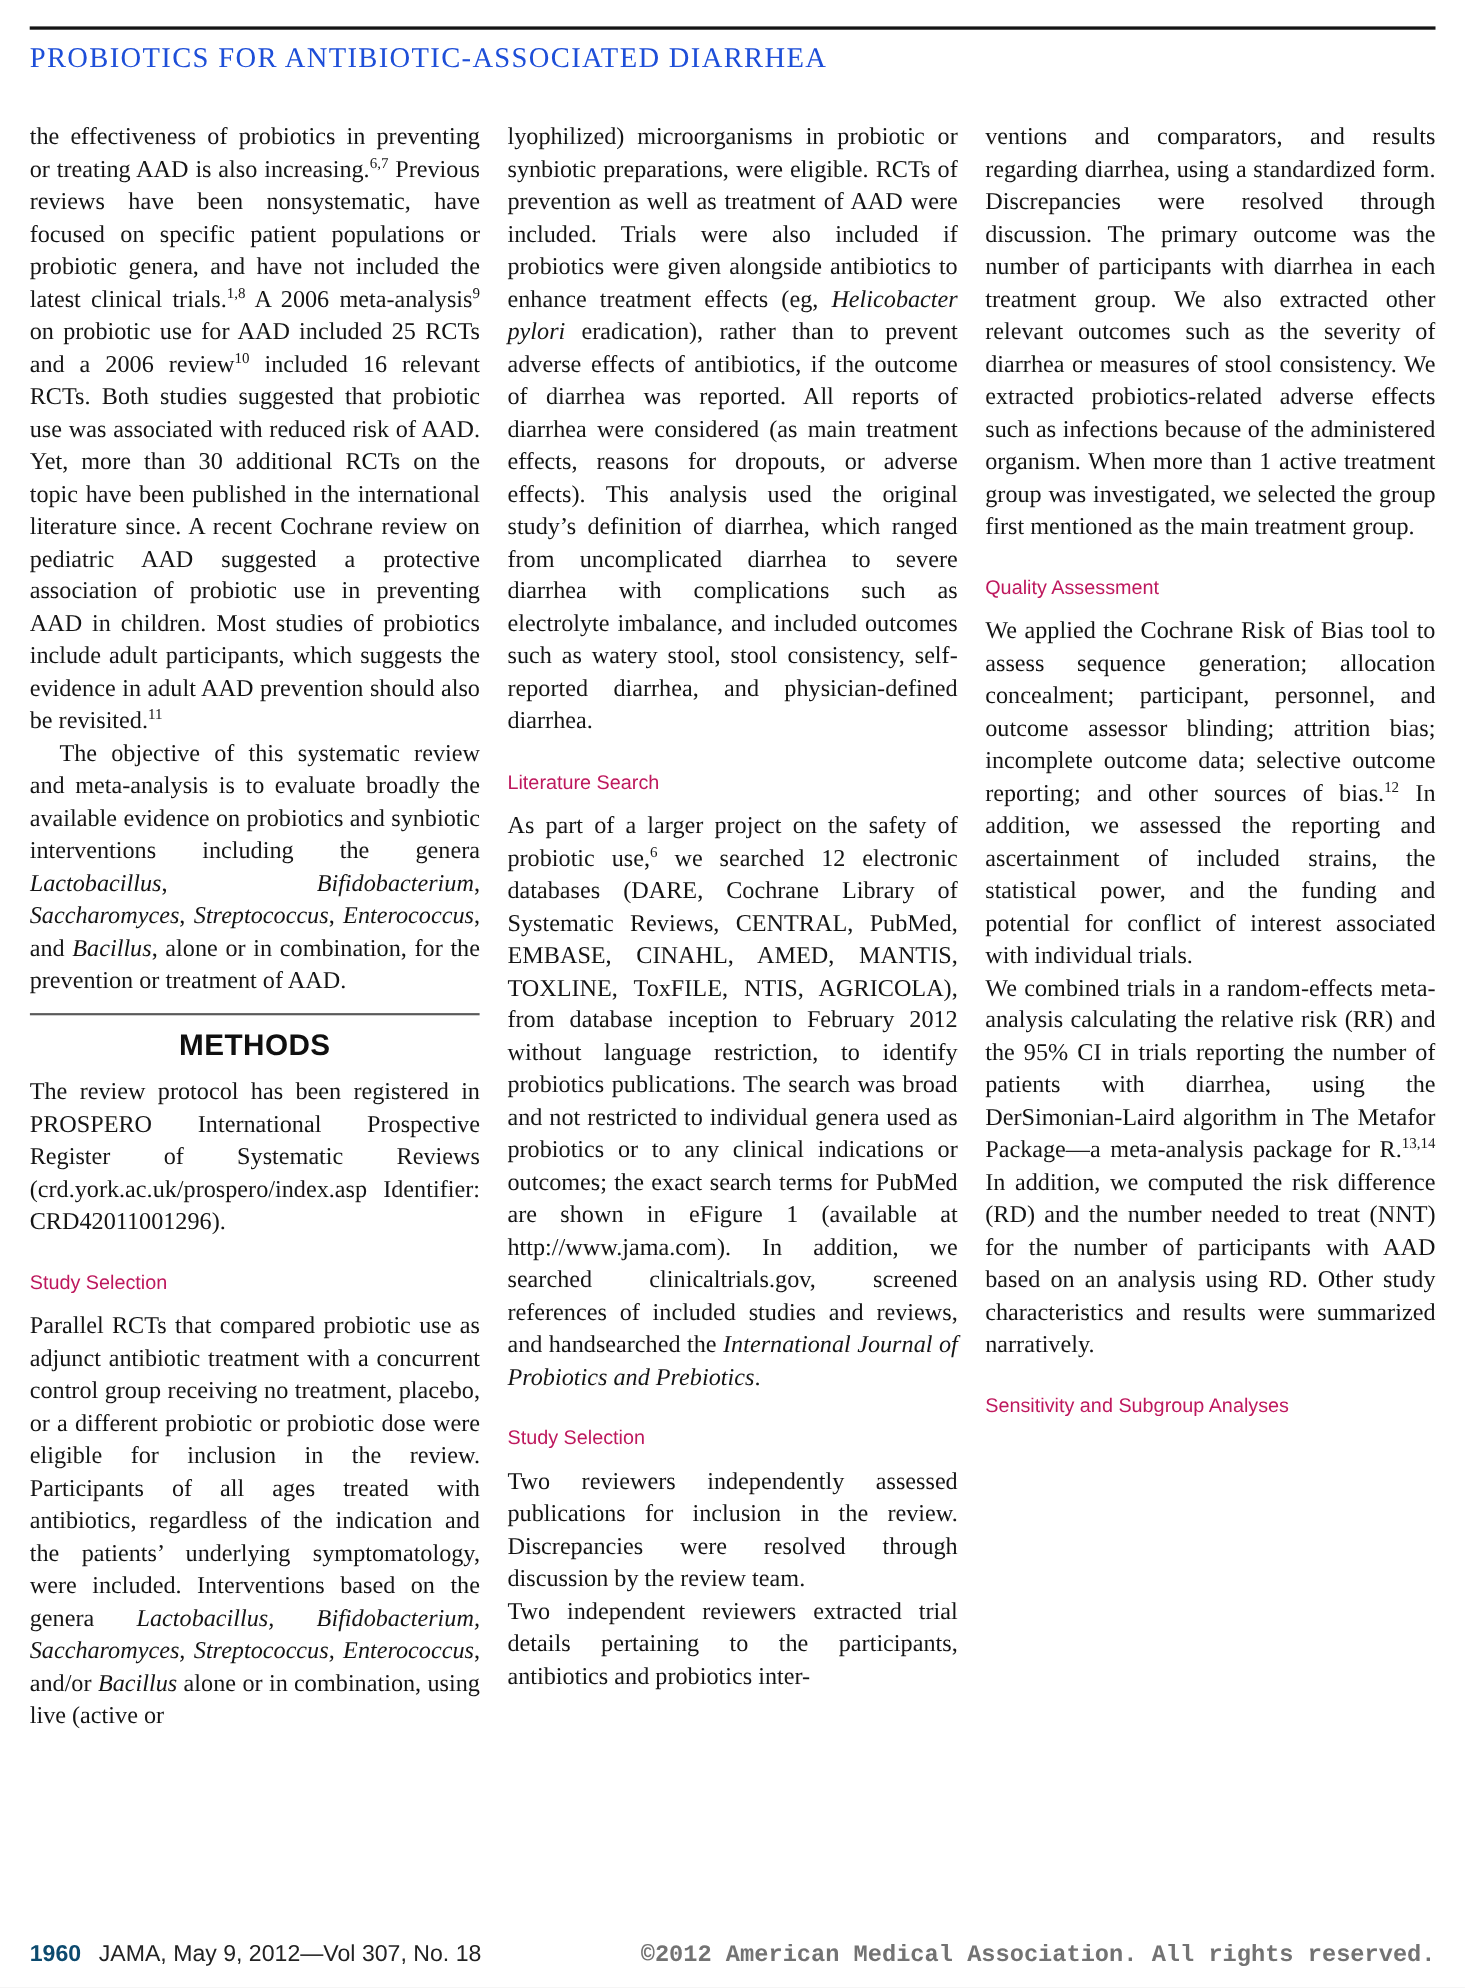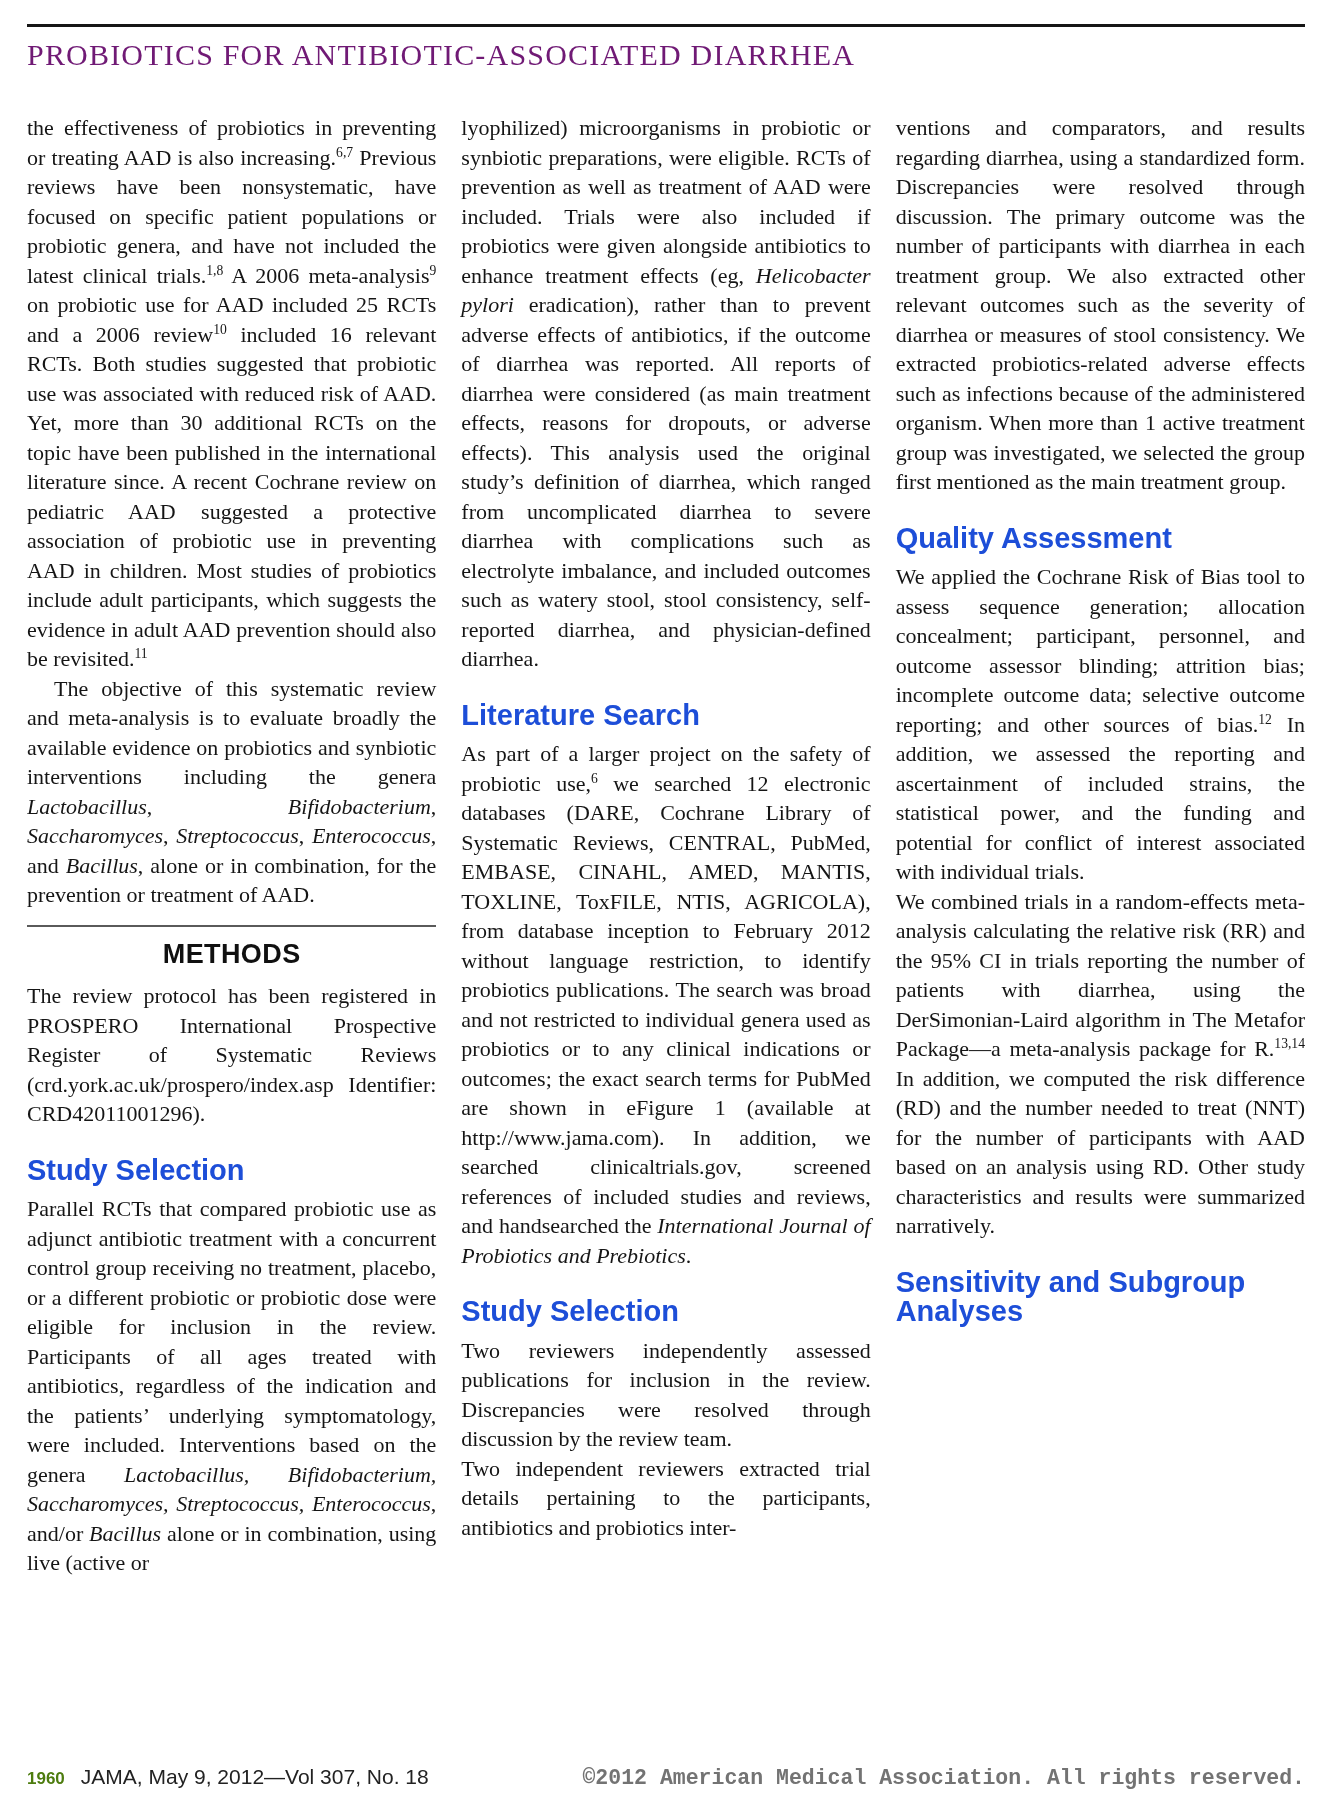--- a/index.html
+++ b/index.html
@@ -10,24 +10,24 @@
     background: #ffffff;
     color: #141414;
     margin: 0 auto;
     overflow: hidden;
     box-sizing: border-box;
   }
   .page-inner { position: absolute; left: 27px; right: 27px; top: 0; }
   .top-rule { margin-top: 24px; border-top: 3px solid #151515; height: 0; }
   .running-head {
     font-family: "Liberation Serif", serif;
-    font-size: 30px;
+    font-size: 26px;
     letter-spacing: 1.2px;
     margin-top: 11px;
-    color: #701a75;
+    color: #1d4ed8;
     white-space: nowrap;
   }
   .columns {
     display: flex;
     gap: 25px;
     margin-top: 41px;
     height: 1645px;
     overflow: hidden;
   }
   .col {
@@ -46,39 +46,39 @@
     font-family: "Liberation Sans", sans-serif;
     font-weight: 700;
     font-size: 27px;
     letter-spacing: 0.4px;
     margin: 13px 0 12px 0;
     text-align: center;
     color: #101010;
   }
   .h2 {
     font-family: "Liberation Sans", sans-serif;
-    font-weight: 700;
-    font-size: 29px;
+    font-weight: 400;
+    font-size: 18px;
     margin: 27px 0 9px 0;
     text-align: left;
-    color: #1d4ed8;
+    color: #be185d;
   }
   .col sup { font-size: 0.62em; line-height: 0; vertical-align: super; }
   .col i { font-style: italic; }
   .footer {
     position: absolute;
     left: 27px;
     right: 27px;
     bottom: 17px;
     display: flex;
     justify-content: space-between;
     align-items: baseline;
   }
   .footer-left { font-family: "Liberation Sans", sans-serif; font-size: 21px; color: #222; }
-  .page-num { font-weight: 700; font-size: 17px; margin-right: 16px; color: #4d7c0f; }
+  .page-num { font-weight: 700; font-size: 21px; margin-right: 16px; color: #0c4a6e; }
   .copyright {
     font-family: Liberation Mono, monospace;
     font-weight: 700;
     font-size: 21.5px;
     color: #737373;
   }
 </style>
 </head>
 <body>
 

